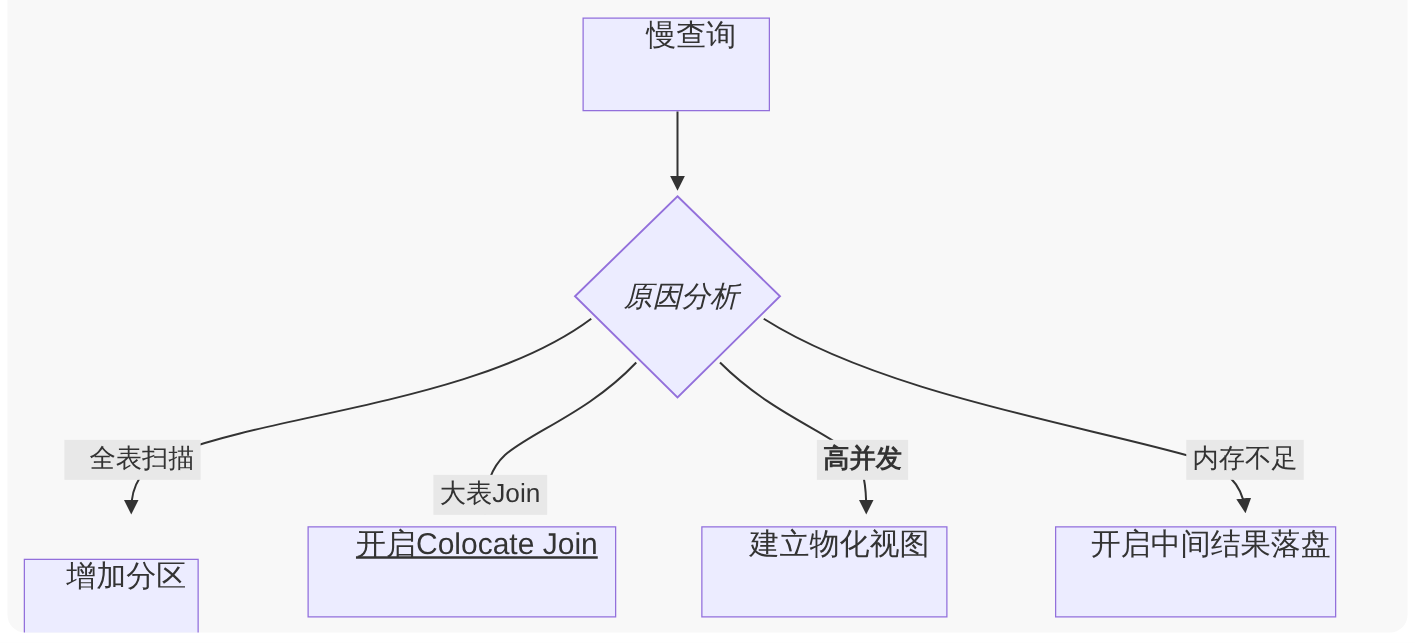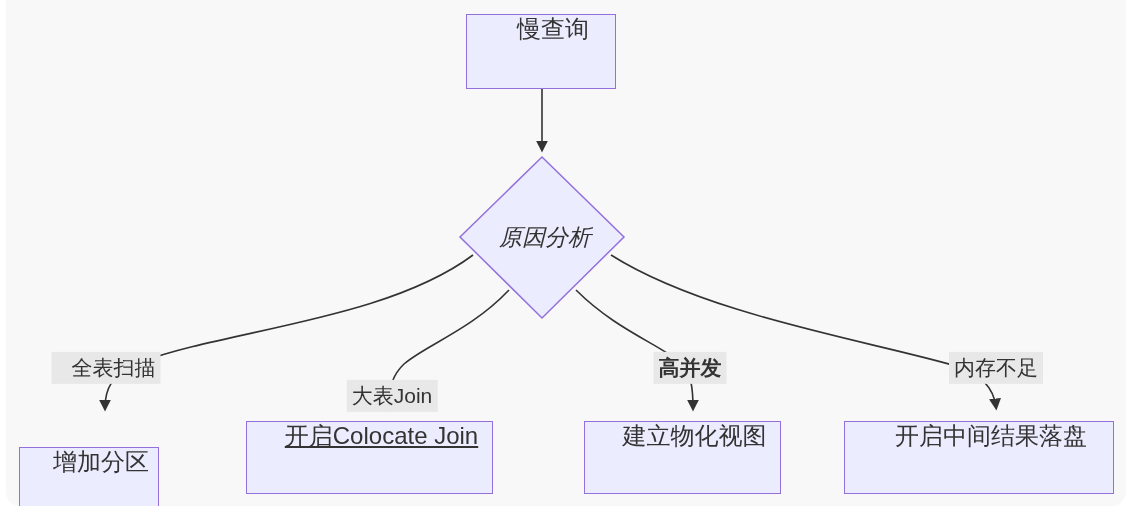--- a/index.html
+++ b/index.html
@@ -66,22 +66,22 @@
     color: var(--text-color);
     font-size: 21px;
     line-height: 1.25;
     padding: 3px 5px;
     white-space: nowrap;
   }
   
   .n-slow     { left: 460px; top:  38px; width: 150px; height: 75px; }
   .n-part     { left:  13px; top: 471px; width: 140px; height: 73px; }
   .n-coloc    { left: 240px; top: 445px; width: 247px; height: 73px; text-decoration: underline; }
-  .n-matview  { left: 578px; top: 445px; width: 197px; height: 73px; }
-  .n-spill    { left: 838px; top: 445px; width: 270px; height: 73px; }
+  .n-matview  { left: 555px; top: 445px; width: 197px; height: 73px; }
+  .n-spill    { left: 838px; top: 445px; width: 225px; height: 73px; }
   .d-text     { left: 539px; top: 261px; font-style: italic; }
   .l-scan     { left: 100px; top: 392px; padding-left: 20px; }
   .l-join     { left: 386px; top: 392px; margin-top: 28px; }
   .l-conc     { left: 684px; top: 392px; font-weight: bold; }
   .l-mem      { left: 990px; top: 392px; }
 </style>
 </head>
 <body>
 
 <div class="page">

